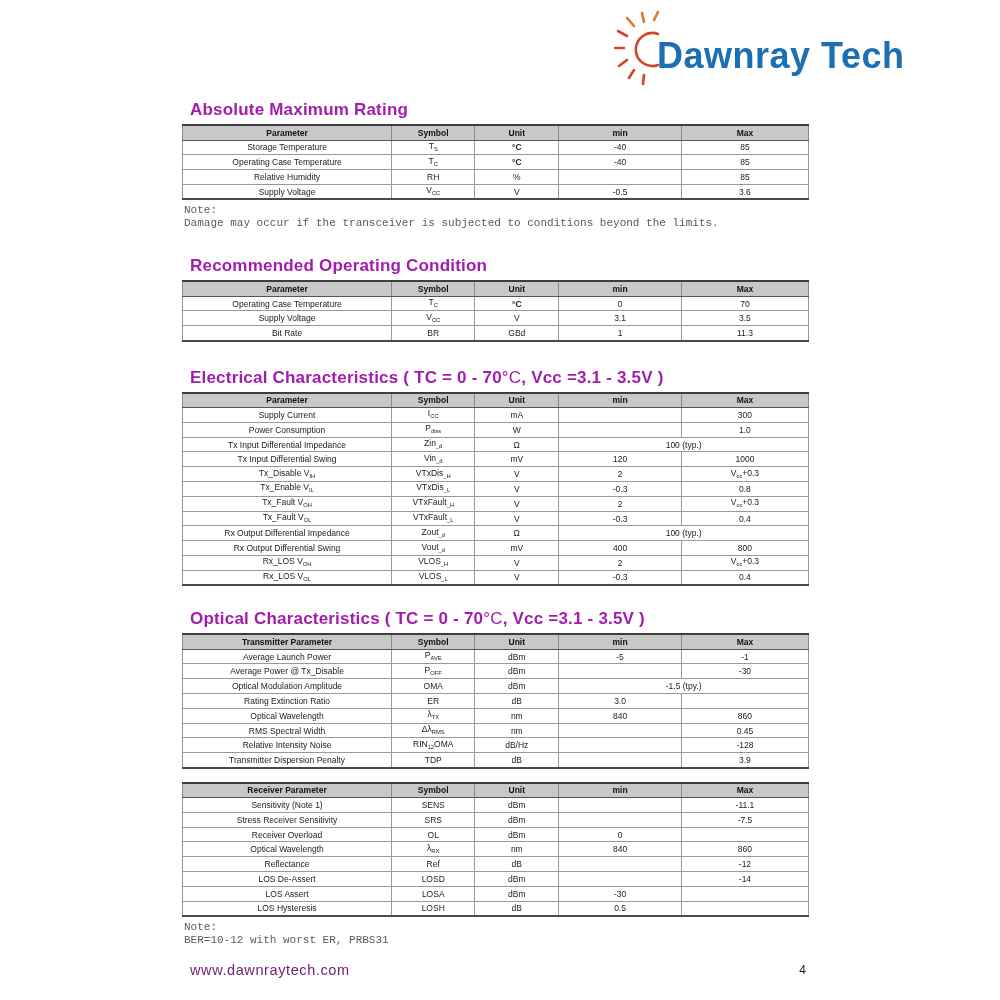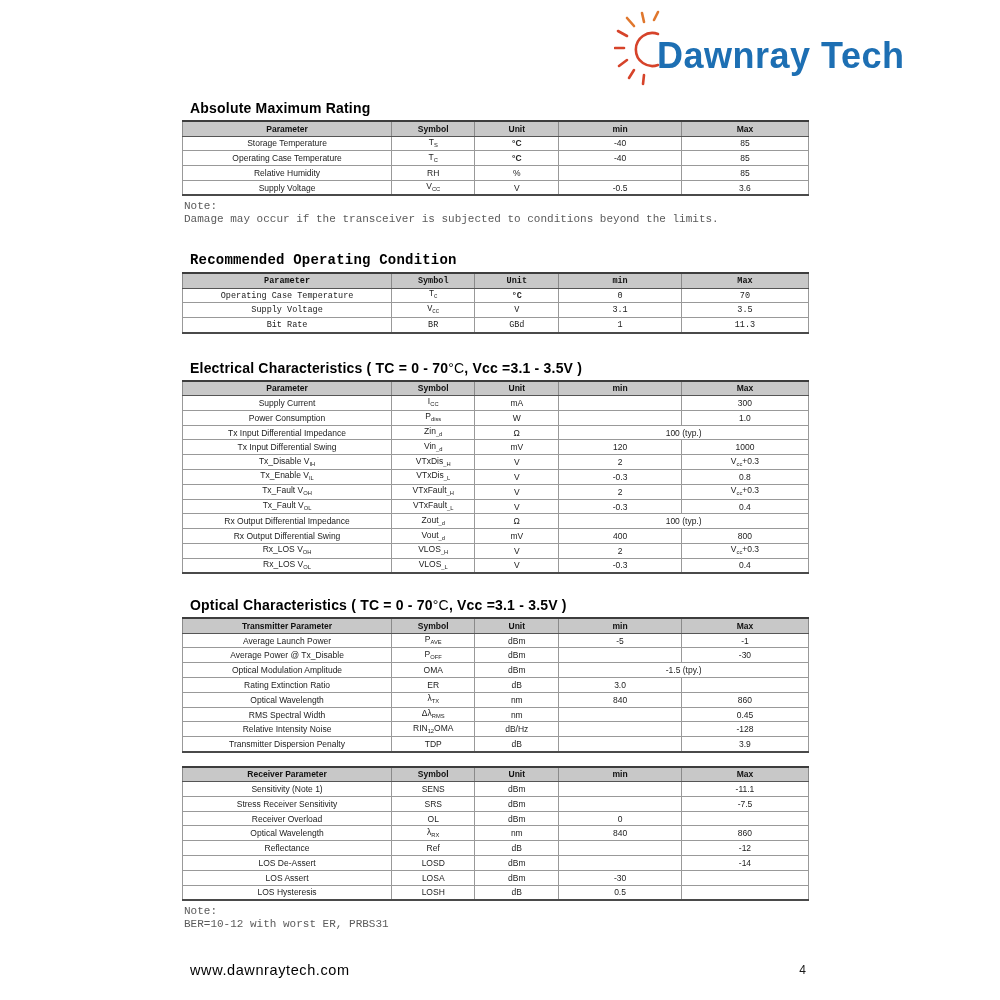--- a/index.html
+++ b/index.html
@@ -14,21 +14,21 @@
   .logo { position:absolute; left:614px; top:10px; display:flex; align-items:center; }
   .logo svg { width:58px; height:78px; display:block; }
   .logo-text {
     font-size:36px; font-weight:bold; color:#1d6fb3;
     letter-spacing:.5px; margin-left:-15px; margin-top:14px;
   }
 
   
   .content { position:absolute; left:182px; top:100px; width:627px; }
   .section-title {
-    font-size:14px; font-weight:bold; color:#000000;
+    font-size:17px; font-weight:bold; color:#a21caf;
     margin:0 0 4px 8px; letter-spacing:.2px;
   }
   .section-title .nb { font-weight:normal; }
 
   table { width:100%; border-collapse:collapse; table-layout:fixed; }
   th {
     background:#c8c8c8; font-size:8.5px; font-weight:bold; color:#111;
     height:15px; text-align:center; padding:0 10px;
     border-top:2px solid #3d3d3d; border-bottom:1px solid #555;
     border-left:1px solid #8a8a8a; border-right:1px solid #8a8a8a;
@@ -39,30 +39,30 @@
     border:1px solid #999;
   }
   tr:last-child td { border-bottom:2px solid #4a4a4a; }
   sub { font-size:.68em; vertical-align:-0.35em; }
   td b, th b { font-weight:bold; }
 
   .notes { margin:4px 0 0 2px; }
   .note-line { font-size:11px; color:#5a5a5a; line-height:13px;font-family:Liberation Mono, monospace; }
 
   .tbl-gap { margin-top:13px; }
-  .sec-2 { margin-top:26px;font-family:Liberation Mono, monospace; }
+  .sec-2 { margin-top:26px; }
   .sec-3 { margin-top:26px; }
   .sec-4 { margin-top:23px; }
 
   
   .footer {
     position:absolute; left:190px; top:962px; width:618px;
     display:flex; justify-content:space-between; align-items:center;
   }
-  .footer-url { font-size:14.5px; color:#000000; letter-spacing:.6px; }
+  .footer-url { font-size:14.5px; color:#701a75; letter-spacing:.6px; }
   .footer-page { font-size:12px; color:#1a1a1a; margin-right:2px; }
 </style>
 </head>
 <body>
 
 <div class="page">
 
   <div class="logo">
     <svg viewBox="0 0 58 78" aria-hidden="true">
       <g fill="none" stroke="#d6432a" stroke-width="2.6" stroke-linecap="round">

